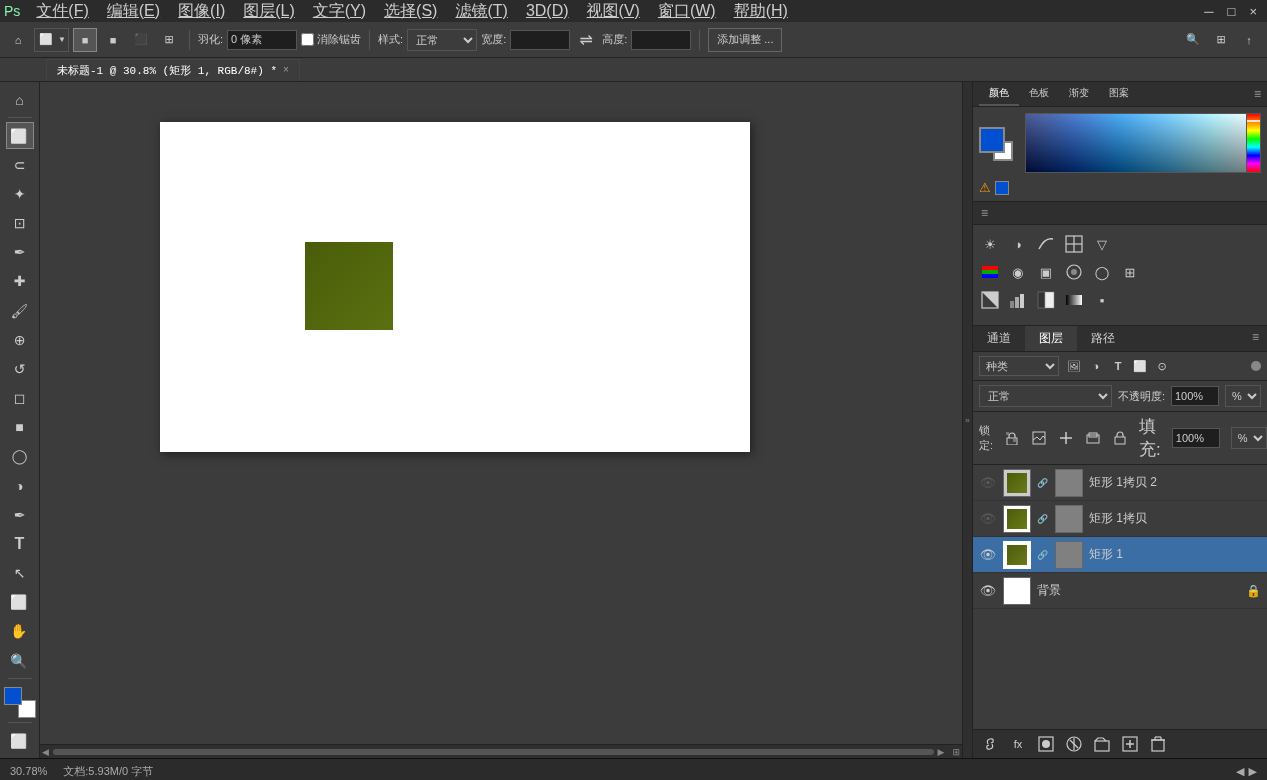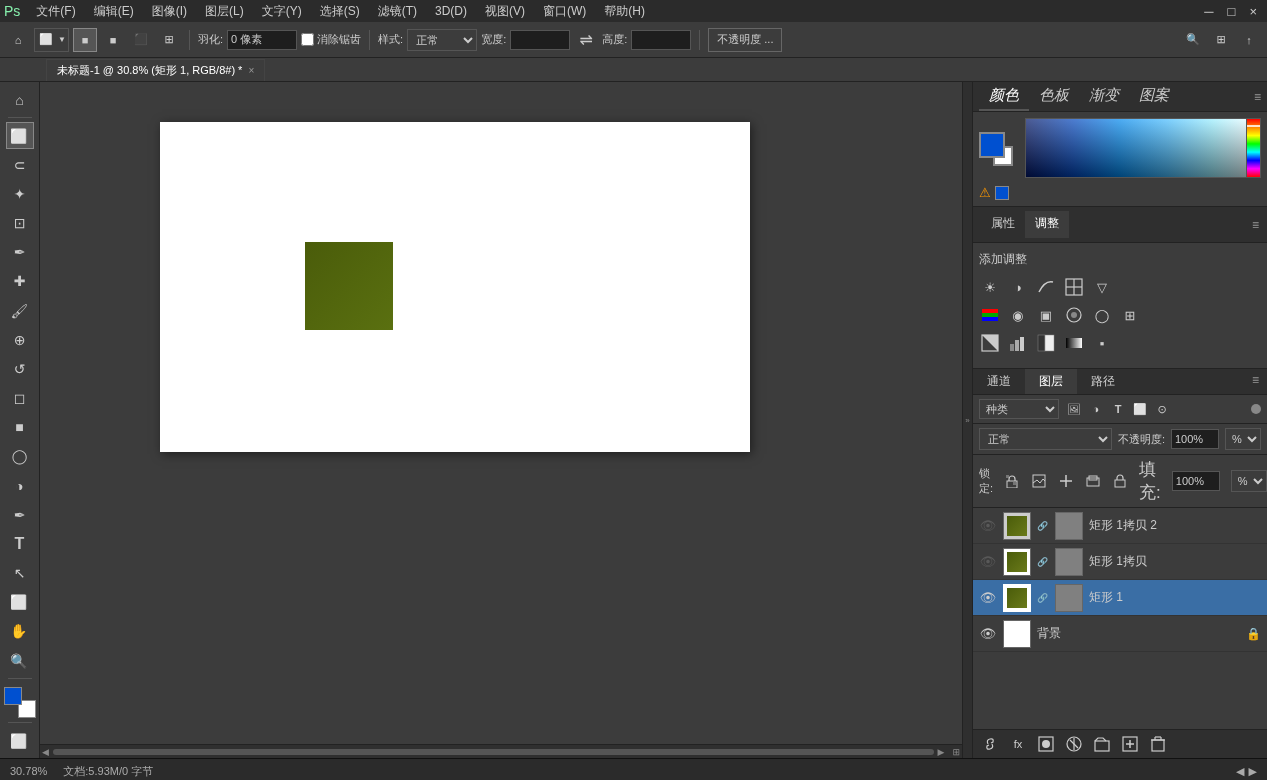--- a/index.html
+++ b/index.html
@@ -1,34 +1,34 @@
 <!DOCTYPE html>
 <html><head>
   <meta charset="utf-8">
   <style>
     * { margin: 0; padding: 0; box-sizing: border-box; }
     body { background: #3c3c3c; font-family: "Microsoft YaHei", "SimHei", Arial, sans-serif; font-size: 12px; color: #ccc; width: 1267px; height: 780px; overflow: hidden; }
     
     
     .menu-bar { background: #2b2b2b; height: 22px; display: flex; align-items: center; padding: 0 4px; gap: 2px; }
     .menu-bar-logo { color: #86efac; font-size: 14px; margin-right: 6px; }
-    .menu-item { padding: 2px 8px; font-size: 12px; color: #ccc; cursor: pointer; }
+    .menu-item { padding: 2px 8px; font-size: 16px; color: #ccc; cursor: pointer; text-decoration: underline; }
     
     
     .toolbar { background: #3c3c3c; height: 36px; display: flex; align-items: center; padding: 0 6px; gap: 4px; border-bottom: 1px solid #222; }
     .toolbar-btn { background: #3c3c3c; border: 1px solid transparent; color: #ccc; padding: 2px 4px; cursor: pointer; font-size: 11px; display: flex; align-items: center; justify-content: center; width: 24px; height: 24px; }
     .toolbar-separator { width: 1px; height: 20px; background: #555; margin: 0 4px; }
     .toolbar-label { font-size: 11px; color: #ccc; }
     .toolbar-input { background: #1e1e1e; border: 1px solid #555; color: #ccc; font-size: 11px; height: 20px; width: 60px; padding: 0 3px; }
     .toolbar-select { background: #3c3c3c; border: 1px solid #555; color: #ccc; font-size: 11px; height: 22px; padding: 0 4px; }
     .toolbar-btn-wide { background: #3c3c3c; border: 1px solid #666; color: #ccc; padding: 2px 8px; cursor: pointer; font-size: 11px; height: 24px; }
     
     
     .tab-bar { background: #3c3c3c; height: 24px; display: flex; align-items: flex-end; padding-left: 46px; border-bottom: 1px solid #222; }
-    .tab { background: #525252; border: 1px solid #444; border-bottom: none; padding: 2px 10px; font-size: 11px; color: #ccc; cursor: pointer; display: flex; align-items: center; gap: 6px; height: 22px; }
+    .tab { background: #525252; border: 1px solid #444; border-bottom: none; padding: 2px 10px; font-size: 11px; color: #ccc; cursor: pointer; display: flex; align-items: center; gap: 6px; height: 22px; font-family: Liberation Mono, monospace; }
     .tab.active { background: #3c3c3c; color: #fff; }
     .tab-close { font-size: 10px; color: #999; cursor: pointer; }
     
     
     .main-layout { display: flex; height: calc(780px - 22px - 36px - 24px - 22px); }
     
     
     .toolbox { background: #3c3c3c; width: 40px; border-right: 1px solid #222; display: flex; flex-direction: column; align-items: center; padding: 4px 0; gap: 2px; flex-shrink: 0; }
     .tool-btn { width: 28px; height: 28px; display: flex; align-items: center; justify-content: center; cursor: pointer; color: #ccc; font-size: 14px; border: 1px solid transparent; }
     .tool-btn.active { background: #555; border-color: #888; }
@@ -38,21 +38,21 @@
     .canvas-area { flex: 1; background: #3c3c3c; overflow: hidden; position: relative; }
     .canvas-document { position: absolute; top: 40px; left: 120px; width: 590px; height: 330px; background: white; box-shadow: 2px 2px 10px rgba(0,0,0,0.5); }
     .green-rect { position: absolute; top: 120px; left: 145px; width: 88px; height: 88px; background: linear-gradient(135deg, #4a5c0a, #5a7010); }
     
     
     .right-panel { background: #3c3c3c; width: 295px; border-left: 1px solid #222; display: flex; flex-direction: column; flex-shrink: 0; }
     
     
     .color-panel { background: #3c3c3c; border-bottom: 1px solid #222; }
     .panel-tabs { display: flex; align-items: center; background: #2f2f2f; border-bottom: 1px solid #222; padding: 0 6px; }
-    .panel-tab { padding: 4px 10px; font-size: 15px; color: #ccc; cursor: pointer; border-bottom: 2px solid transparent; font-style: italic; }
+    .panel-tab { padding: 4px 10px; font-size: 10px; color: #ccc; cursor: pointer; border-bottom: 2px solid transparent; }
     .panel-tab.active { color: #fff; border-bottom: 2px solid #555; }
     .panel-tab-menu { margin-left: auto; color: #999; cursor: pointer; }
     
     .color-content { padding: 6px; }
     .color-row { display: flex; align-items: center; gap: 6px; margin-bottom: 4px; }
     .color-swatch-fg { width: 26px; height: 26px; background: #0050d0; border: 2px solid #888; position: relative; z-index: 2; }
     .color-swatch-bg { width: 20px; height: 20px; background: #fff; border: 2px solid #888; position: absolute; top: 14px; left: 14px; z-index: 1; }
     .color-swatch-container { position: relative; width: 40px; height: 36px; flex-shrink: 0; }
     
     .color-gradient-area { flex: 1; }
@@ -164,21 +164,21 @@
   <span class="toolbar-label">样式:</span>
   <select class="toolbar-select" style="width:70px;">
     <option>正常</option>
   </select>
   <span class="toolbar-label">宽度:</span>
   <input class="toolbar-input" style="width: 60px;">
   <div class="toolbar-btn" style="font-size:16px;">⇌</div>
   <span class="toolbar-label">高度:</span>
   <input class="toolbar-input" style="width: 60px;">
   <div class="toolbar-separator"></div>
-  <button class="toolbar-btn-wide">不透明度 ...</button>
+  <button class="toolbar-btn-wide">添加调整 ...</button>
   <span style="flex:1"></span>
   <div class="toolbar-btn">🔍</div>
   <div class="toolbar-btn">⊞</div>
   <div class="toolbar-btn">↑</div>
 </div>
 
 <div class="tab-bar">
   <div class="tab active">
     <span>未标题-1 @ 30.8% (矩形 1, RGB/8#) *</span>
     <span class="tab-close">×</span>
@@ -269,28 +269,23 @@
         </div>
         <div class="color-bottom-row">
           <span class="warn-icon">⚠</span>
           <div class="small-swatch"></div>
         </div>
       </div>
     </div>
 
     <div class="adj-panel">
       <div class="adj-panel-header">
-        <div class="adj-tabs" style="display:flex; flex:1; background:transparent; border:none;">
-          <span class="adj-tab">属性</span>
-          <span class="adj-tab active">调整</span>
-        </div>
         <span class="adj-panel-menu">≡</span>
       </div>
       <div class="adj-content">
-        <div class="adj-title">添加调整</div>
 
         <div class="adj-icons-row">
           <div class="adj-icon" title="亮度/对比度">☀</div>
           <div class="adj-icon" title="色阶">◑</div>
           <div class="adj-icon" title="曲线">
             <svg width="18" height="18" viewBox="0 0 18 18">
                 <path d="M2 14 Q8 2 16 4" stroke="#ccc" stroke-width="1.5" fill="none"></path>
               </svg>
           </div>
           <div class="adj-icon" title="曝光度">

